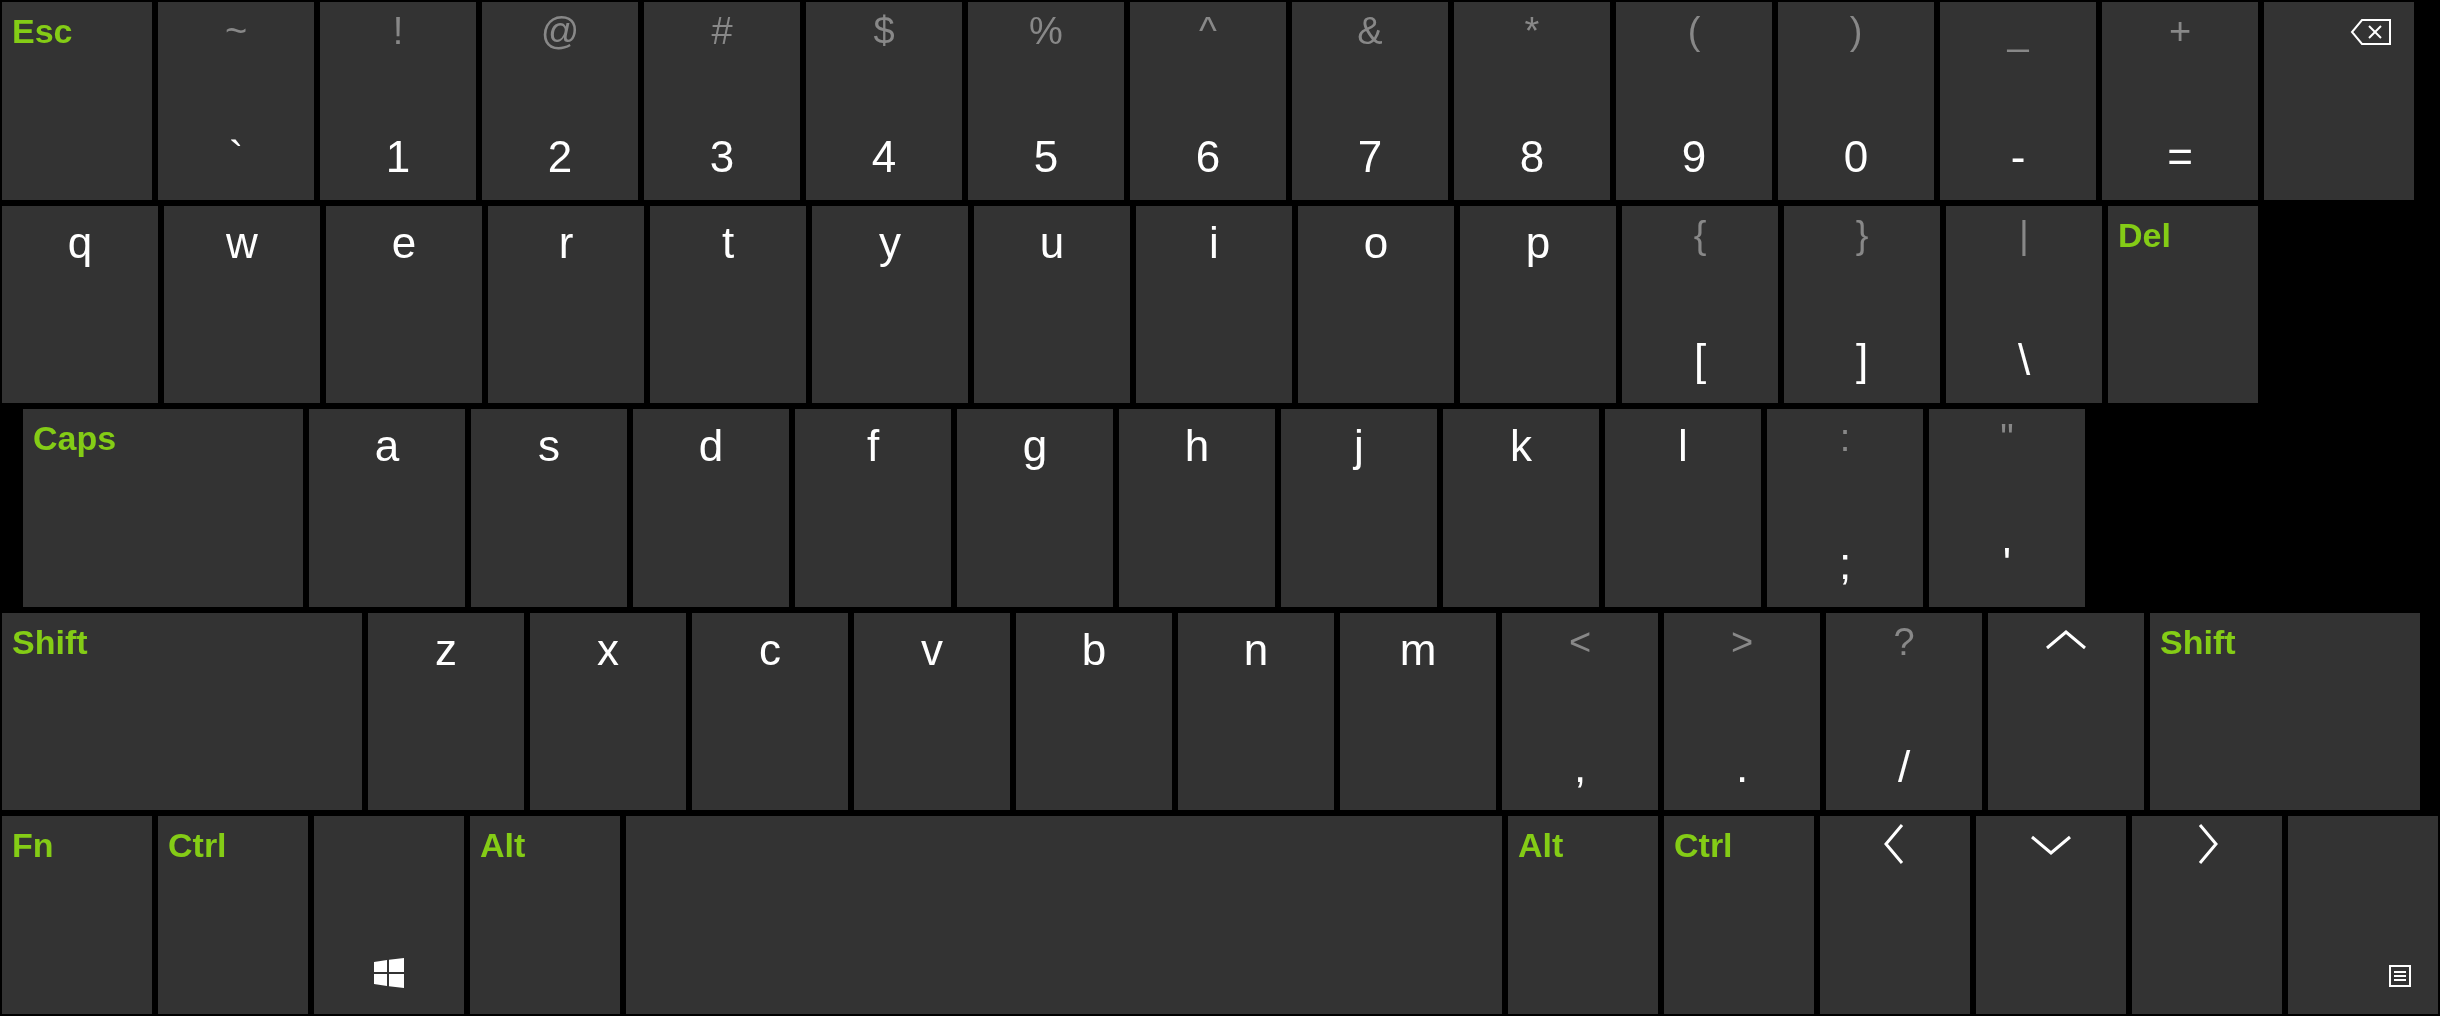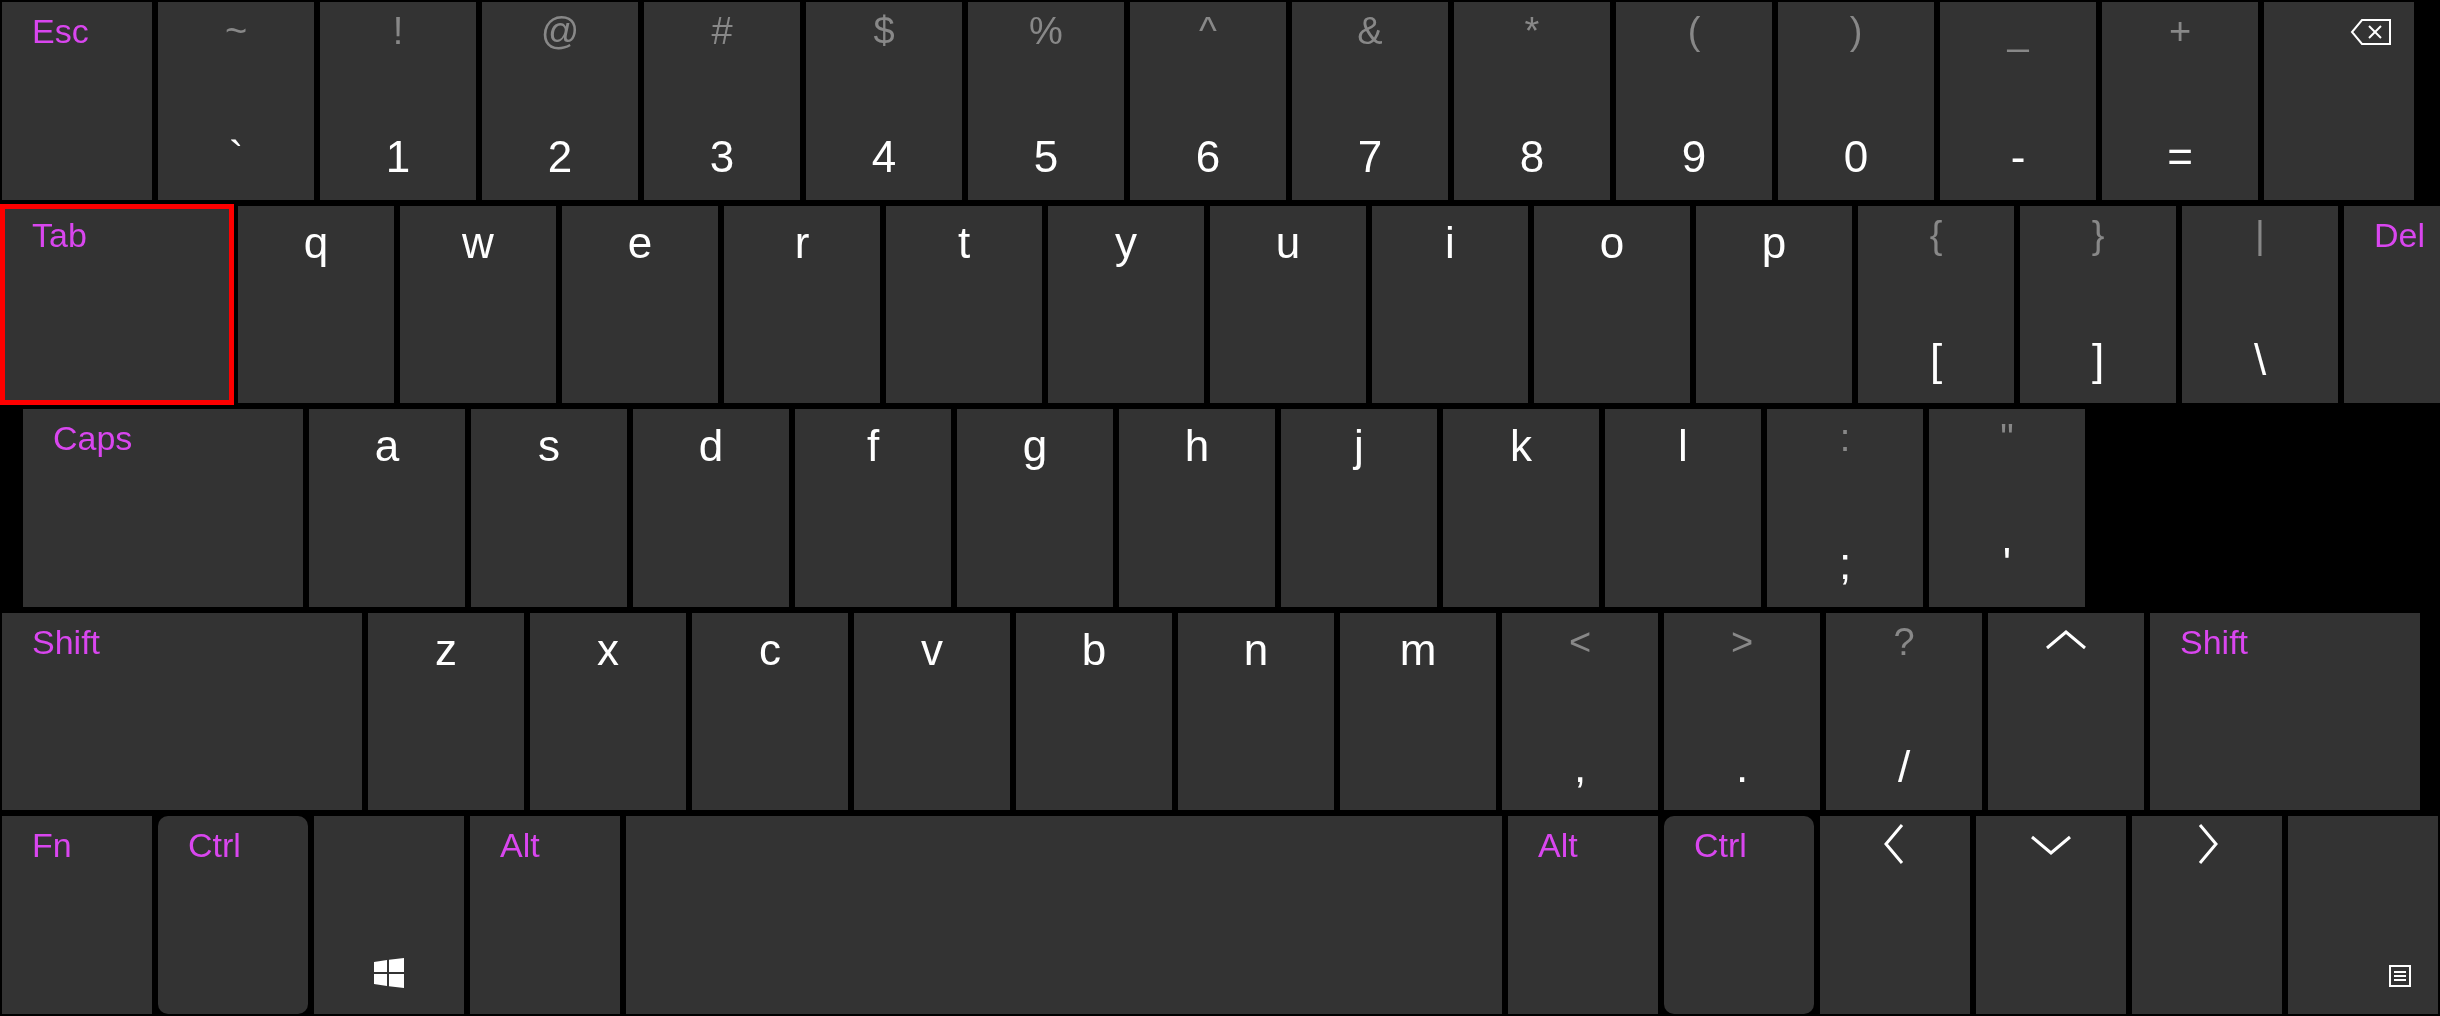--- a/index.html
+++ b/index.html
@@ -34,24 +34,24 @@
     cursor: pointer;
     user-select: none;
   }
   .key.highlight {
     outline: 5px solid #ff0000;
     outline-offset: -3px;
   }
   .key .top-label {
     position: absolute;
     top: 10px;
-    left: 30px;
+    left: 10px;
     font-size: 34px;
-    color: #d946ef;
-    font-weight: 400;
+    color: #84cc16;
+    font-weight: 700;
   }
   .key .shift-char {
     position: absolute;
     top: 8px;
     left: 50%;
     transform: translateX(-50%);
     font-size: 38px;
     color: #888888;
   }
   .key .main-char {
@@ -81,21 +81,21 @@
   .key svg { display: block; }
   
   .w-esc   { flex: 0 0 150px; }
   .w-1     { flex: 0 0 156px; }
   .w-tab   { flex: 0 0 230px; }
   .w-caps  { flex: 0 0 280px; margin-left: 21px; }
   .w-enter { flex: 0 0 370px; }
   .w-lshift{ flex: 0 0 360px; }
   .w-rshift{ flex: 0 0 270px; }
   .w-fn    { flex: 0 0 150px; }
-  .w-ctrl  { flex: 0 0 150px; border-radius: 10px; }
+  .w-ctrl  { flex: 0 0 150px; }
   .w-win   { flex: 0 0 150px; }
   .w-alt   { flex: 0 0 150px; }
   .w-space { flex: 1; }
   .w-bksp  { flex: 0 0 150px; }
   .w-del   { flex: 0 0 150px; }
   .w-arrow { flex: 0 0 150px; }
   .w-menu  { flex: 0 0 150px; }
   .key.dim .centered-char,
   .key.dim .main-char { color: #888888; }
   .key .win-icon {
@@ -176,23 +176,20 @@
         <svg width="44" height="32" viewBox="0 0 44 32" fill="none" stroke="#ffffff" stroke-width="2">
           <path d="M12 4 L40 4 L40 28 L12 28 L2 16 Z"></path>
           <line x1="19" y1="10" x2="31" y2="22"></line>
           <line x1="31" y1="10" x2="19" y2="22"></line>
         </svg>
       </span>
     </div>
   </div>
 
   <div class="row">
-    <div class="key w-tab highlight">
-      <span class="top-label">Tab</span>
-    </div>
     <div class="key w-1">
         <span class="centered-char">q</span>
       </div>
     <div class="key w-1">
         <span class="centered-char">w</span>
       </div>
     <div class="key w-1">
         <span class="centered-char">e</span>
       </div>
     <div class="key w-1">

